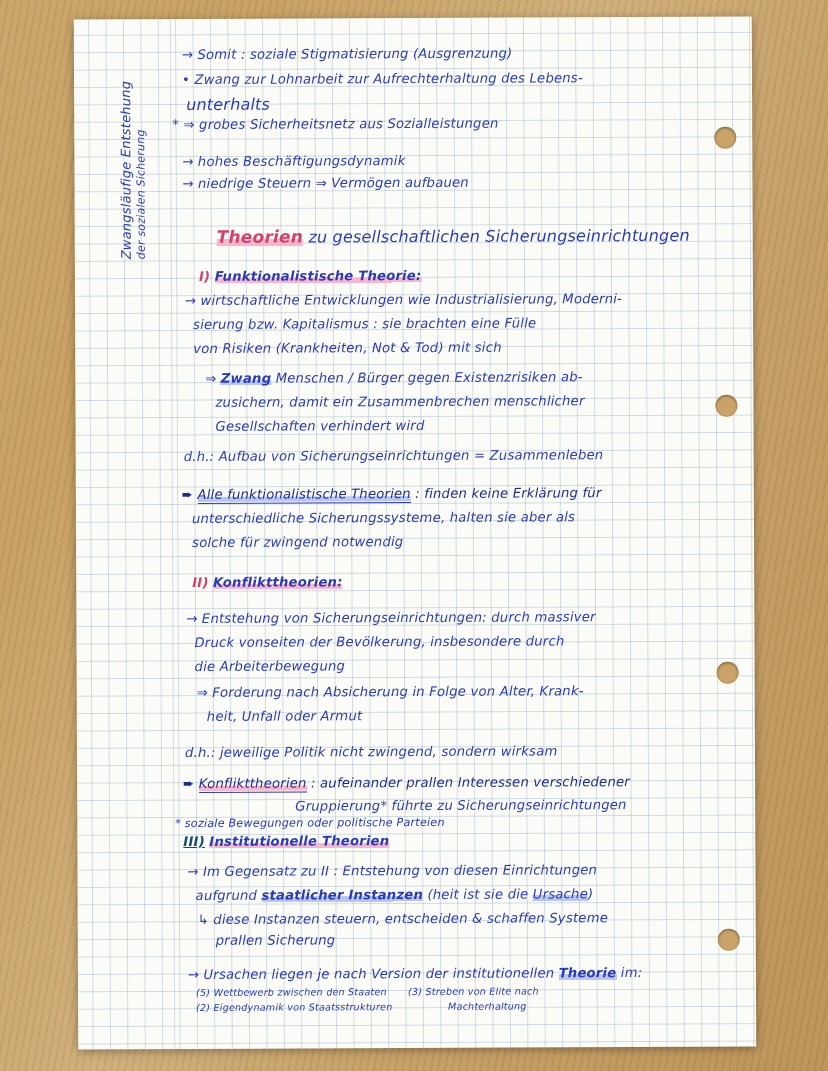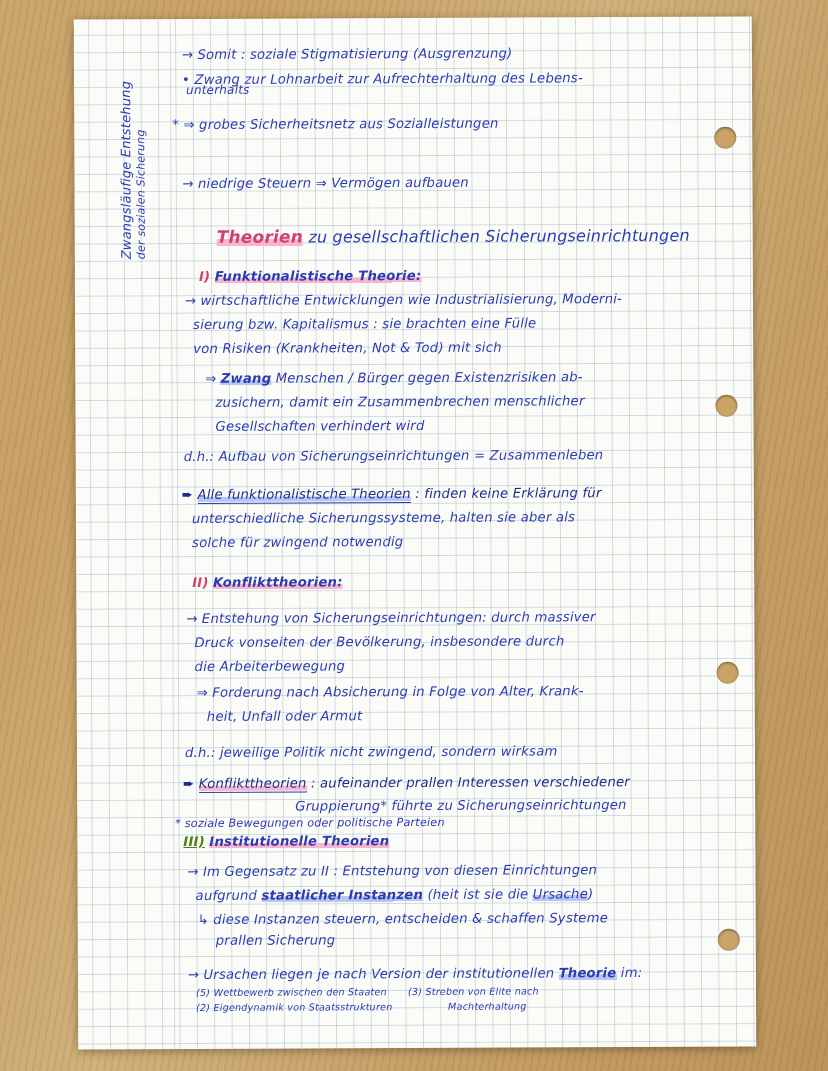--- a/index.html
+++ b/index.html
@@ -98,24 +98,28 @@
   </div>
 
   <div class="hw blue" style="left:108px;top:28px;">
     <span class="arrow">→</span>
     <span>Somit : soziale Stigmatisierung (Ausgrenzung)</span>
   </div>
   <div class="hw blue" style="left:108px;top:53px;">
     <span>•</span>
     <span>Zwang zur Lohnarbeit zur Aufrechterhaltung des Lebens-</span>
   </div>
-  <div class="hw blue" style="left:112px;top:64px;font-size:12px;">unterhalts</div>
+  <div class="hw blue" style="left:112px;top:76px;font-size:16px;">unterhalts</div>
   <div class="hw blue" style="left:98px;top:98px;">
     <span>*  ⇒</span>
     <span>grobes Sicherheitsnetz aus Sozialleistungen</span>
+  </div>
+  <div class="hw blue" style="left:108px;top:135px;">
+    <span class="arrow">→</span>
+    <span>hohes Beschäftigungsdynamik</span>
   </div>
   <div class="hw blue" style="left:108px;top:157px;">
     <span class="arrow">→</span>
     <span>niedrige Steuern  ⇒ Vermögen aufbauen</span>
   </div>
 
   <div class="hw big" style="left:142px;top:208px;">
     <span class="pink bold hl-pink" style="color:#d1436f;font-size:17px;">Theorien</span>
     <span class="blue" style="color:#2b3bb4;">zu gesellschaftlichen Sicherungseinrichtungen</span>
   </div>
@@ -168,21 +172,21 @@
 
   <div class="hw dblue" style="left:106px;top:757px;">
     <span class="bold">➨</span>
     <span class="ul-blue hl-pink">Konflikttheorien</span>
     <span>: aufeinander prallen Interessen verschiedener</span>
   </div>
   <div class="hw blue" style="left:218px;top:780px;">Gruppierung* führte zu Sicherungseinrichtungen</div>
   <div class="hw blue small" style="left:98px;top:798px;">* soziale Bewegungen oder politische Parteien</div>
 
   <div class="hw" style="left:106px;top:815px;">
-    <span class="pink bold" style="color:#4d7c0f;text-decoration:underline;">III)</span>
+    <span class="pink bold" style="color:#0c4a6e;text-decoration:underline;">III)</span>
     <span class="blue bold hl-pink" style="color:#2b3bb4;">Institutionelle Theorien</span>
   </div>
   <div class="hw blue" style="left:110px;top:845px;">
     <span class="arrow">→</span>
     <span>Im Gegensatz zu II : Entstehung von diesen Einrichtungen</span>
   </div>
   <div class="hw blue" style="left:118px;top:869px;">
     <span>aufgrund</span>
     <span class="bold hl-blue">staatlicher Instanzen</span>
     <span>(heit ist sie die</span>

